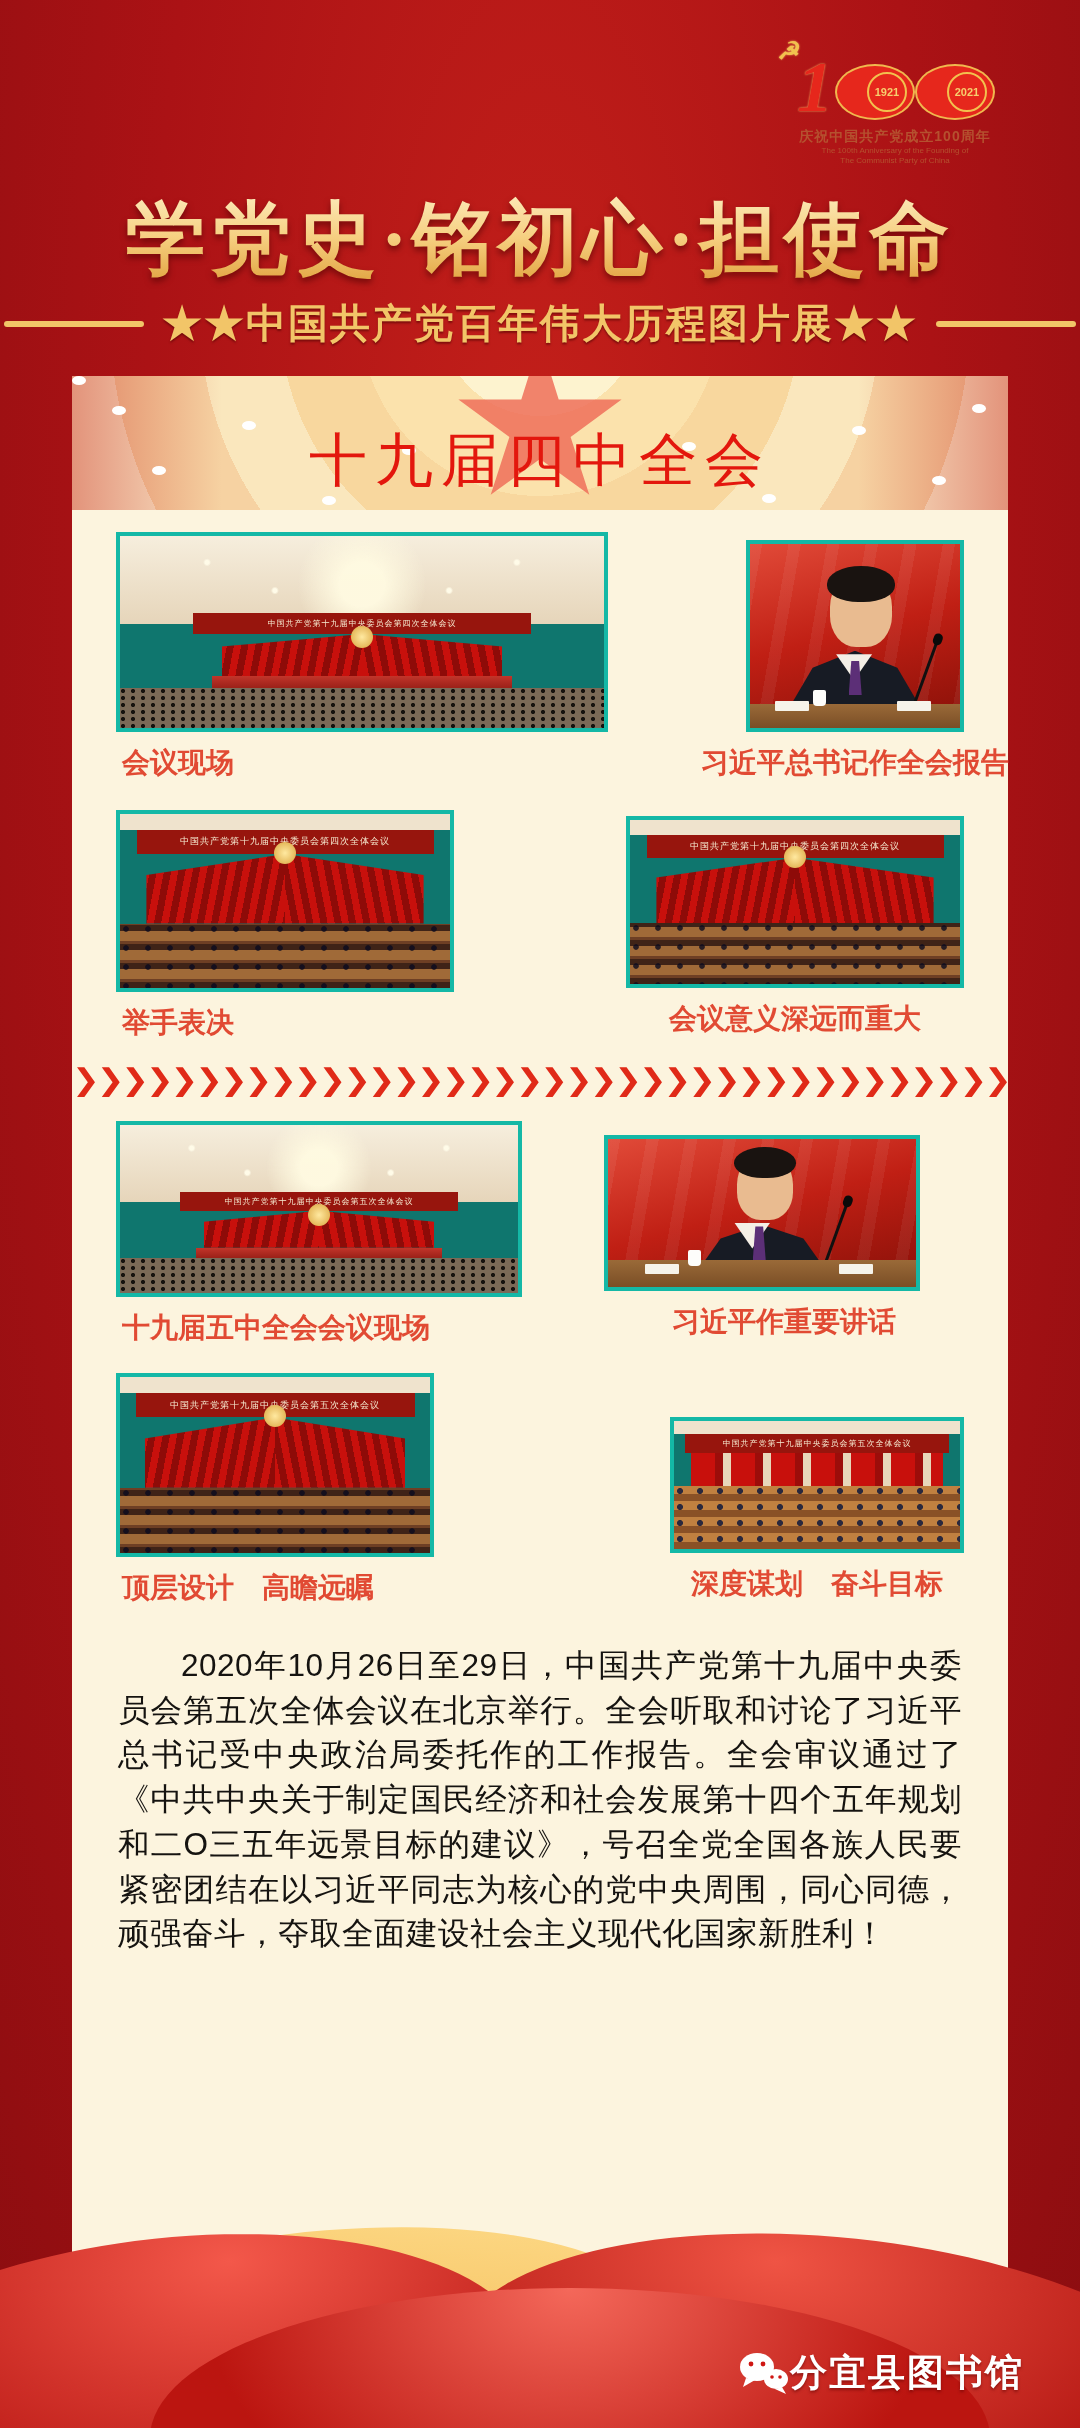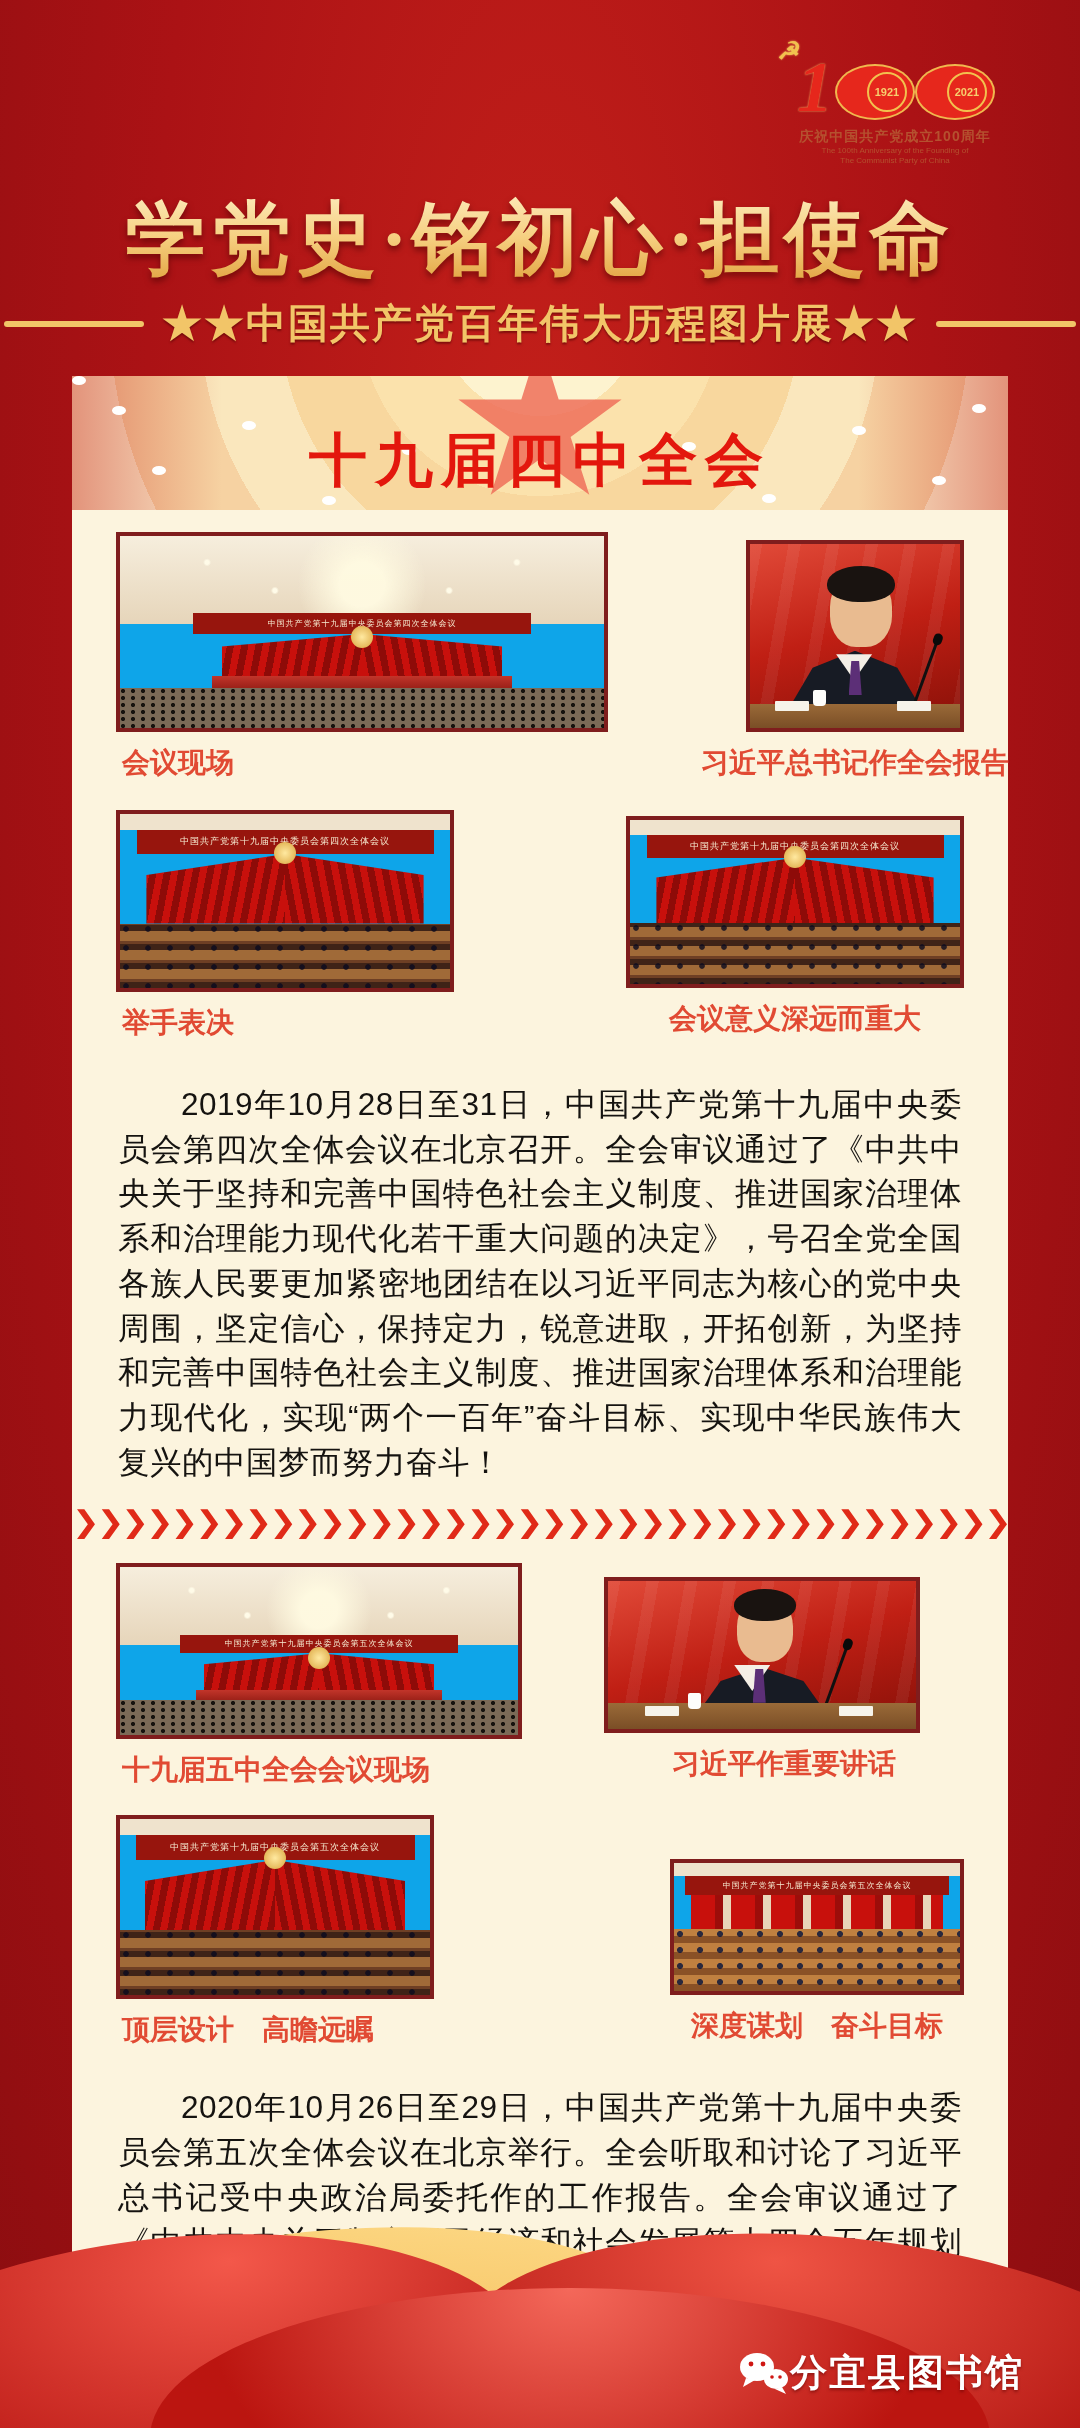--- a/index.html
+++ b/index.html
@@ -35,27 +35,27 @@
       linear-gradient(90deg, rgba(200,50,35,.48) 0%, rgba(200,50,35,0) 16% 84%, rgba(200,50,35,.48) 100%),
       radial-gradient(circle at 50% -60px, #fdf3cf 0 100px, #fbe2ac 100px 180px, #f8d79e 180px 260px,
         #fae7bd 260px 340px, #f6d2a2 340px 430px, #fbeccb 430px 540px, #fcf4de 540px);}
   .deco-star{position:absolute;top:-36px;left:50%;width:170px;height:170px;transform:translateX(-50%);
     background:#ee6f59;opacity:.85;
     clip-path:polygon(50% 0%,61% 35%,98% 35%,68% 57%,79% 91%,50% 70%,21% 91%,32% 57%,2% 35%,39% 35%);}
   .deco-dots{position:absolute;top:0;left:0;width:14px;height:9px;border-radius:50%;background:#fff;
     box-shadow:80px 90px 0 #fff,170px 45px 0 #fff,250px 120px 0 #fff,330px 70px 0 #fff,
       610px 66px 0 #fff,690px 118px 0 #fff,780px 50px 0 #fff,860px 100px 0 #fff,40px 30px 0 #fff,900px 28px 0 #fff;}
   .section-heading{position:absolute;bottom:10px;left:0;width:100%;margin:0;text-align:center;
-    font-family:"Liberation Serif","DejaVu Serif",serif;font-weight:700;font-size:58px;color:#e3170d;letter-spacing:8px;}
+    font-family:"Liberation Serif","DejaVu Serif",serif;font-weight:400;font-size:58px;color:#e3170d;letter-spacing:8px;}
   .card-top2{position:relative;height:100px;margin-top:8px;}
   .card-top2 .section-heading{bottom:4px;}
   
   .photo-row{display:flex;justify-content:space-between;align-items:flex-start;padding:0 44px;margin-top:22px;}
   .card-photo{margin:0;display:flex;flex-direction:column;}
-  .shot{position:relative;border:4px solid #7f1d1d;background:#0ea5e9;overflow:hidden;box-sizing:border-box;}
+  .shot{position:relative;border:4px solid #14b8a6;background:#0f766e;overflow:hidden;box-sizing:border-box;}
   .cap{margin-top:12px;font-size:28px;font-weight:bold;color:#e14a33;white-space:nowrap;}
   .cap.left{align-self:flex-start;padding-left:6px;}
   .cap.center{align-self:center;}
   .ph{position:absolute;}
   
   .ceiling{top:0;left:0;right:0;height:46%;
     background:
       radial-gradient(circle at 50% 55%, rgba(255,250,225,.95) 0 9%, rgba(255,250,225,0) 26%),
       radial-gradient(circle at 18% 30%, #fffbe8 0 2px, transparent 4px),
       radial-gradient(circle at 32% 62%, #fffbe8 0 2px, transparent 4px),
@@ -238,21 +238,20 @@
             <i class="fl l"></i>
             <i class="fl r"></i>
             <b class="emblem"></b>
           </div>
           <div class="ph desks"></div>
         </div>
         <figcaption class="cap center">会议意义深远而重大</figcaption>
       </figure>
     </div>
 
-    <p class="body-text">2019年10月28日至31日，中国共产党第十九届中央委员会第四次全体会议在北京召开。全会审议通过了《中共中央关于坚持和完善中国特色社会主义制度、推进国家治理体系和治理能力现代化若干重大问题的决定》，号召全党全国各族人民要更加紧密地团结在以习近平同志为核心的党中央周围，坚定信心，保持定力，锐意进取，开拓创新，为坚持和完善中国特色社会主义制度、推进国家治理体系和治理能力现代化，实现“两个一百年”奋斗目标、实现中华民族伟大复兴的中国梦而努力奋斗！</p>
 
     <div class="chevrons">❯❯❯❯❯❯❯❯❯❯❯❯❯❯❯❯❯❯❯❯❯❯❯❯❯❯❯❯❯❯❯❯❯❯❯❯❯❯❯❯❯❯❯❯❯❯❯❯❯❯❯❯❯❯❯❯❯❯❯❯</div>
 
 
     <div class="photo-row">
       <figure class="card-photo" style="width:406px;">
         <div class="shot hall-wide" style="width:406px;height:176px;">
           <div class="ph ceiling"></div>
           <div class="ph band">
               <span class="banner-text">中国共产党第十九届中央委员会第五次全体会议</span>

